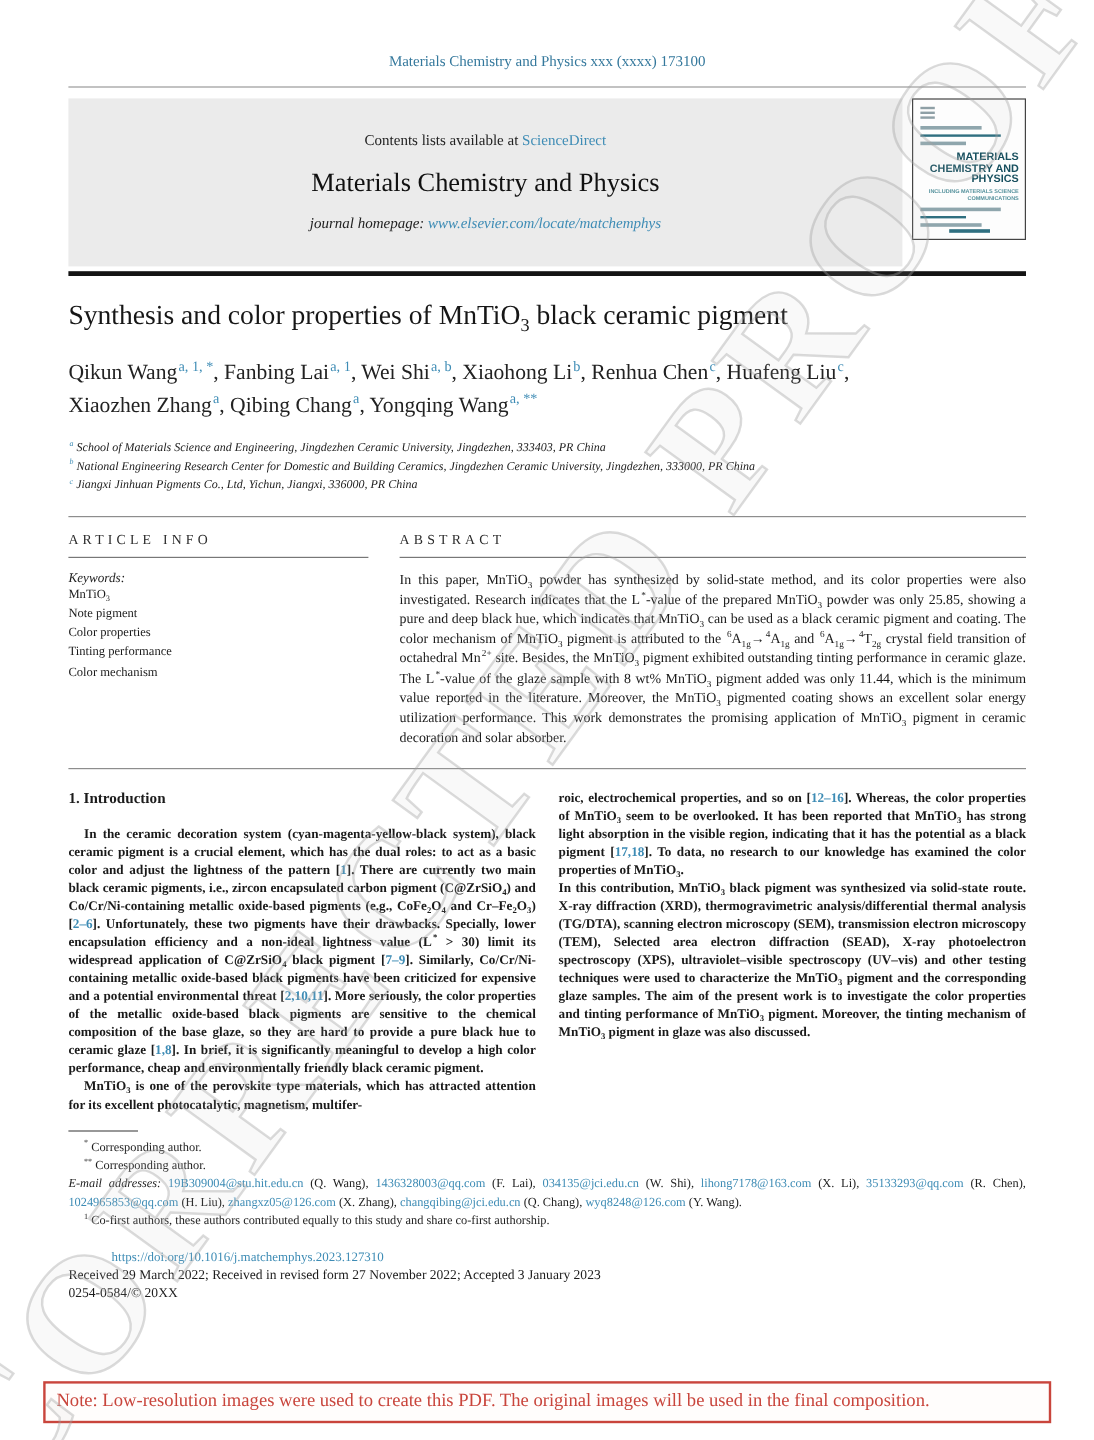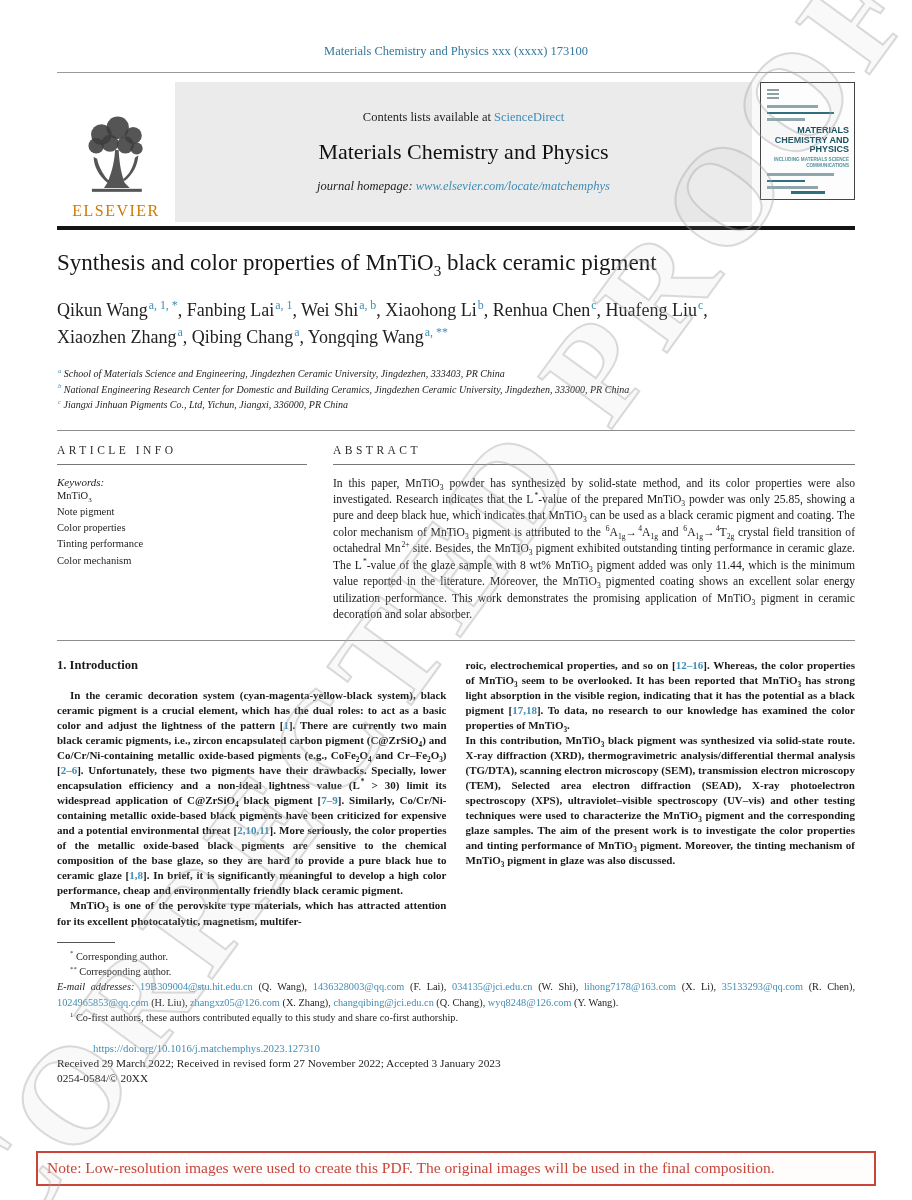--- a/index.html
+++ b/index.html
@@ -87,38 +87,20 @@
 <body>
 
 <div class="page">
 
   <div class="watermark">CORRECTED PROOF</div>
 
   <div class="jref">Materials Chemistry and Physics xxx (xxxx) 173100</div>
   <div class="rule-thin"></div>
 
   <div class="masthead">
-    <div class="logo-box">
-      <svg viewBox="0 0 100 100">
-        <g fill="#3e3e3e" fill-opacity="0.88">
-          <circle cx="33" cy="24" r="12"></circle>
-          <circle cx="52" cy="16" r="13"></circle>
-          <circle cx="70" cy="25" r="10"></circle>
-          <circle cx="27" cy="37" r="9"></circle>
-          <circle cx="43" cy="34" r="10"></circle>
-          <circle cx="61" cy="36" r="10"></circle>
-          <circle cx="74" cy="40" r="7"></circle>
-          <path d="M49 42 C48 55 46 66 40 80 L36 86 H66 L60 80 C55 66 54 55 53 42 Z"></path>
-          <path d="M40 80 C30 72 24 60 24 50 L28 52 C30 62 36 72 42 78 Z"></path>
-          <path d="M60 78 C70 70 75 60 76 48 L72 51 C70 62 66 70 58 76 Z"></path>
-          <rect x="22" y="87" width="58" height="3.5"></rect>
-        </g>
-      </svg>
-      <div class="elsevier-word">ELSEVIER</div>
-    </div>
     <div class="graybox">
       <div class="contents-line"><span>Contents lists available at </span><span class="lk">ScienceDirect</span></div>
       <div class="mast-title">Materials Chemistry and Physics</div>
       <div class="homepage-line"><span>journal homepage: </span><span class="lk">www.elsevier.com/locate/matchemphys</span></div>
     </div>
     <div class="cover-wrap">
       <div class="cover">
         <div class="tinyrows">
             <i></i>
             <i></i>

